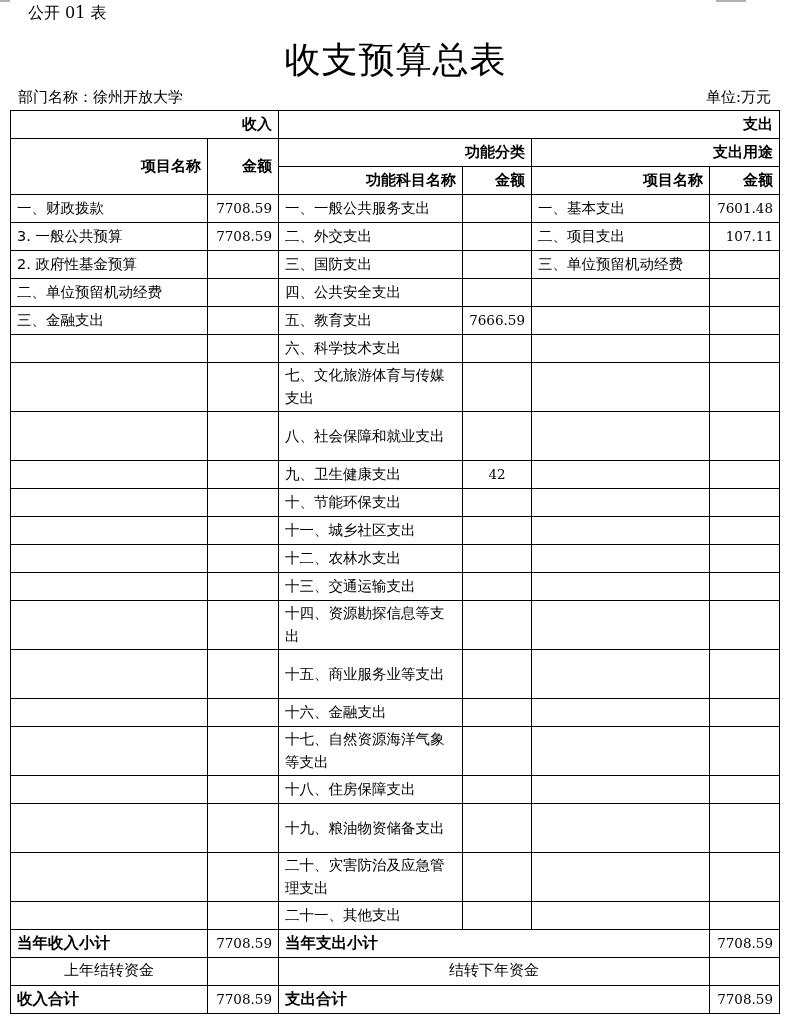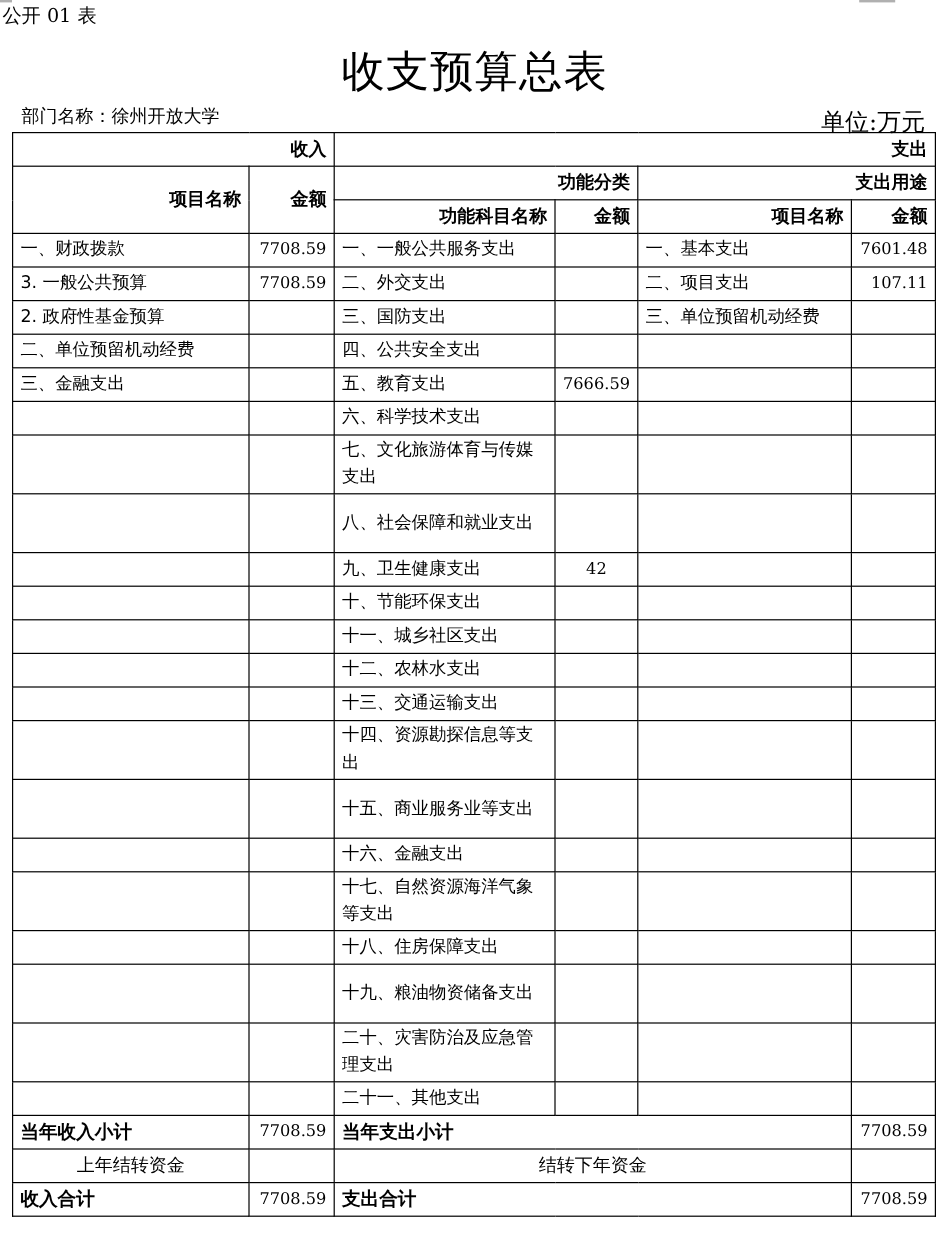--- a/index.html
+++ b/index.html
@@ -1,32 +1,32 @@
 <!DOCTYPE html>
 <html><head>
 <meta charset="utf-8">
 <style>
   html, body { margin:0; padding:0; background:#ffffff; }
   body { width:791px; height:1032px; position:relative; overflow:hidden;
          font-family:"DejaVu Serif","Liberation Serif",serif; color:#000; }
   .topmark { position:absolute; top:0; height:2px; background:#b0b0b0; }
-  .form-no { position:absolute; left:2px; top:3px; font-size:16px; }
+  .form-no { position:absolute; left:28px; top:3px; font-size:16px; }
   .title { position:absolute; left:0; width:791px; top:36px; text-align:center; font-size:36px; letter-spacing:1px; }
   .dept { position:absolute; left:18px; top:88px; font-size:15px; }
-  .unit { position:absolute; right:20px; top:88px; font-size:20px; }
+  .unit { position:absolute; right:20px; top:88px; font-size:15px; }
   table.budget { position:absolute; left:10px; top:110px; border-collapse:collapse; table-layout:fixed;
                  font-family:"DejaVu Sans","Liberation Sans",sans-serif; font-size:14.5px; }
   table.budget td { border:1px solid #000; padding:0 6px; height:27px; line-height:23px; vertical-align:middle; overflow:hidden; }
   td.hd { font-weight:bold; text-align:right; font-size:15px; }
   td.num { text-align:right; font-family:"DejaVu Serif","Liberation Serif",serif; font-size:13.5px; padding-right:6px; }
   td.numc { text-align:center; font-family:"DejaVu Serif","Liberation Serif",serif; font-size:13.5px; }
   td.indent { padding-left:56px; }
   td.wrap { white-space:normal; word-break:break-all; line-height:24px;margin-left:44px; }
   td.foot-b { font-weight:bold; text-align:left; font-size:15.5px; }
-  td.foot { text-align:center; font-size:15px; }
+  td.foot { text-align:center; font-size:15px;font-family:Liberation Mono, monospace; }
   tr.tall td { height:48px; }
 </style>
 </head>
 <body>
 
 <div class="topmark" style="left:0;width:10px;"></div>
 <div class="topmark" style="left:716px;width:30px;"></div>
 
 <div class="form-no">公开 01 表</div>
 <div class="title">收支预算总表</div>

